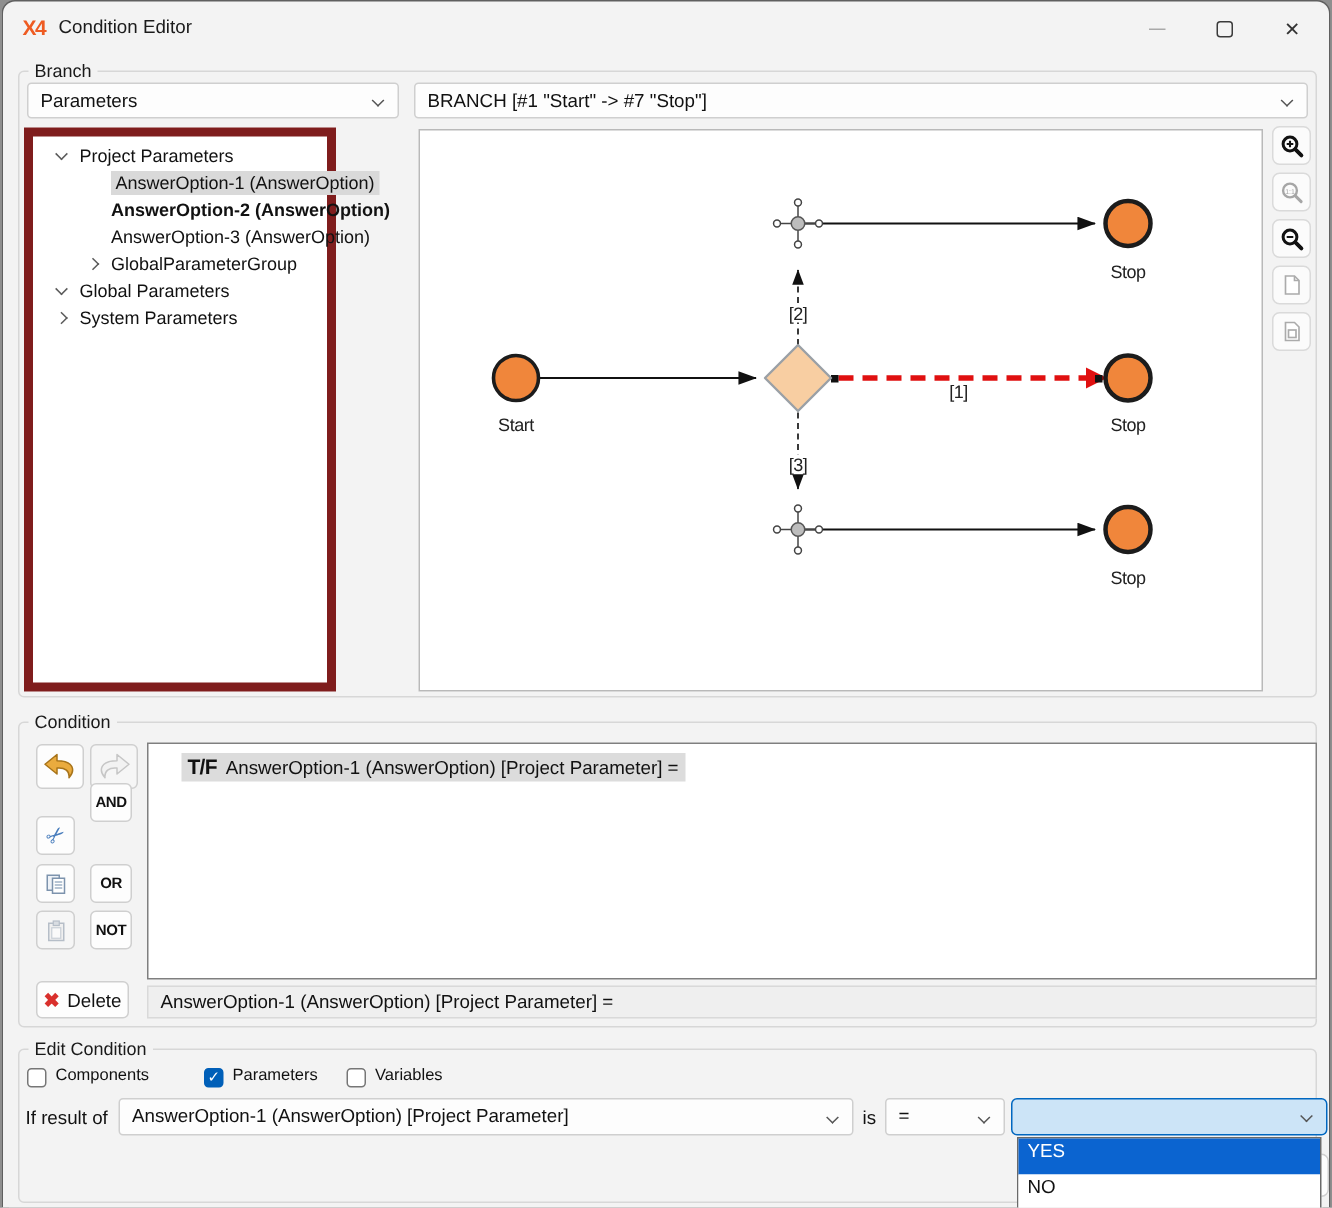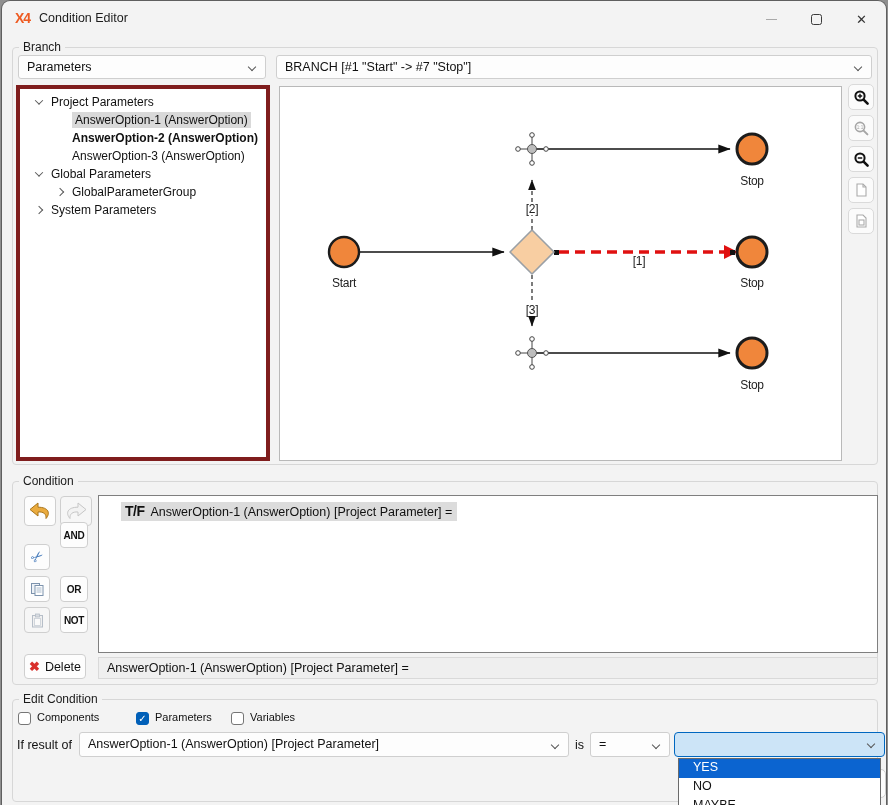--- a/index.html
+++ b/index.html
@@ -25,22 +25,22 @@
   #grp-condition { left:10px; top:480px; width:866px; height:204px; }
   #grp-edit { left:10px; top:698px; width:866px; height:103px; }
   
   .combo { position:absolute; height:24px; background:#fdfdfd; border:1px solid #cfcfcf;
            border-radius:3px; font-size:12.5px; color:#111; line-height:22px;
            padding-left:8px; white-space:nowrap; overflow:hidden; }
   .chev { position:absolute; right:10px; top:8px; width:6px; height:6px;
           border-right:1.4px solid #555; border-bottom:1.4px solid #555;
           transform:rotate(45deg); }
   
-  #tree { position:absolute; left:14px; top:84px; width:254px; height:376px;
-          background:#fff; border:4px solid #7f1d1d; padding-top:4px; font-size:12px; color:#111; }
+  #tree { position:absolute; left:14px; top:84px; width:208px; height:376px;
+          background:#fff; border:6px solid #7f1d1d; padding-top:4px; font-size:12px; color:#111; }
   .trow { height:18px; display:flex; align-items:center; }
   .tchv { width:6px; height:6px; border-right:1.2px solid #5a5a5a; border-bottom:1.2px solid #5a5a5a;
           display:inline-block; margin-right:9px; flex:none; }
   .tchv.exp { transform:rotate(45deg) translate(-1px,-1px); }
   .tchv.col { transform:rotate(-45deg); }
   .tlabel { white-space:nowrap; }
   .tlabel.sel { background:#d9d9d9; padding:1px 3px; }
   
   #diagram { position:absolute; left:277px; top:85px; width:563px; height:375px;
              background:#fff; border:1px solid #b9b9b9; }
@@ -61,21 +61,21 @@
                   line-height:20px; padding-left:8px; white-space:nowrap; overflow:hidden; }
   
   .cbx { position:absolute; width:13px; height:13px; border:1px solid #767676; border-radius:3px; background:#fff; }
   .cbx.on { background:#005FB8; border-color:#005FB8; color:#fff; font-size:10px; line-height:12px; text-align:center; }
   .cbxlabel { position:absolute; font-size:11px; color:#111; }
   .flabel { position:absolute; font-size:12.5px; color:#111; }
   #value-combo { position:absolute; left:672px; top:731px; width:211px; height:25px;
                  background:#cce4f7; border:1px solid #0067C0; border-radius:4px; }
   #dd-list { position:absolute; left:676px; top:757px; width:203px; height:49px;
              background:#fff; border:1px solid #6a6a6a; z-index:50; font-size:12.5px; }
-  .dd-item { height:19px; line-height:16px; padding-left:14px; color:#111; background:#fff; }
+  .dd-item { height:24px; line-height:16px; padding-left:6px; color:#111; background:#fff; }
   .dd-item.hl { background:#0B64D0; color:#fff; }
   #hidden-btn { position:absolute; left:700px; top:768px; width:184px; height:29px;
                 background:#fdfdfd; border:1px solid #cfcfcf; border-radius:5px; z-index:10; }
   #delete-label { font-size:12.5px; color:#111; margin-left:5px; }
 </style>
 </head>
 <body>
 
 <div id="win">
 
@@ -113,27 +113,27 @@
     </div>
     <div class="trow" style="padding-left:52px;">
       <span class="tlabel sel">AnswerOption-1 (AnswerOption)</span>
     </div>
     <div class="trow" style="padding-left:52px;font-weight:bold;">
       <span class="tlabel">AnswerOption-2 (AnswerOption)</span>
     </div>
     <div class="trow" style="padding-left:52px;">
       <span class="tlabel">AnswerOption-3 (AnswerOption)</span>
     </div>
+    <div class="trow" style="padding-left:37px;">
+      <span class="tchv col"></span>
+      <span class="tlabel">GlobalParameterGroup</span>
+    </div>
     <div class="trow" style="padding-left:16px;">
       <span class="tchv exp"></span>
       <span class="tlabel">Global Parameters</span>
-    </div>
-    <div class="trow" style="padding-left:37px;">
-      <span class="tchv col"></span>
-      <span class="tlabel">GlobalParameterGroup</span>
     </div>
     <div class="trow" style="padding-left:16px;">
       <span class="tchv col"></span>
       <span class="tlabel">System Parameters</span>
     </div>
   </div>
 
   <div id="diagram">
     <svg width="561" height="373" viewBox="0 0 561 373">
       <defs>

